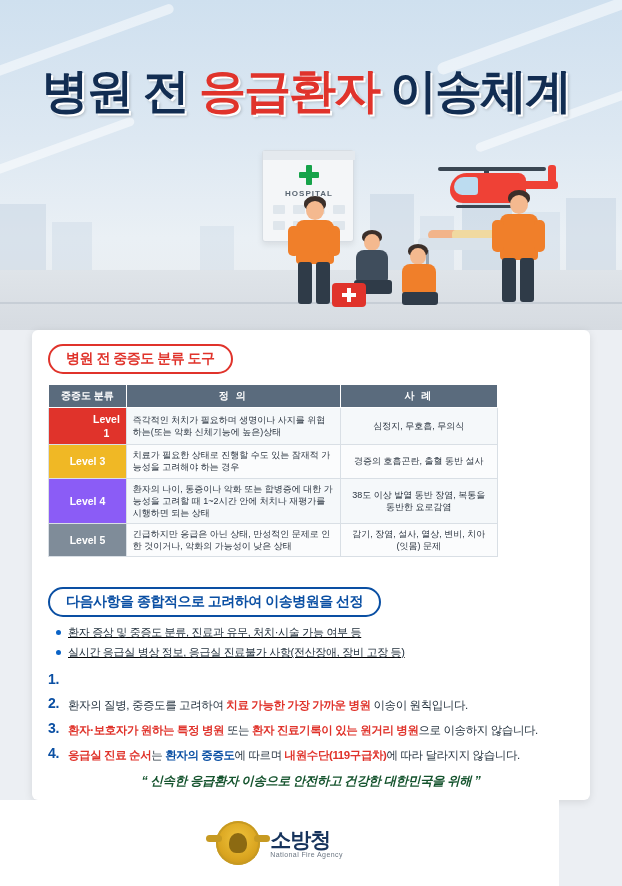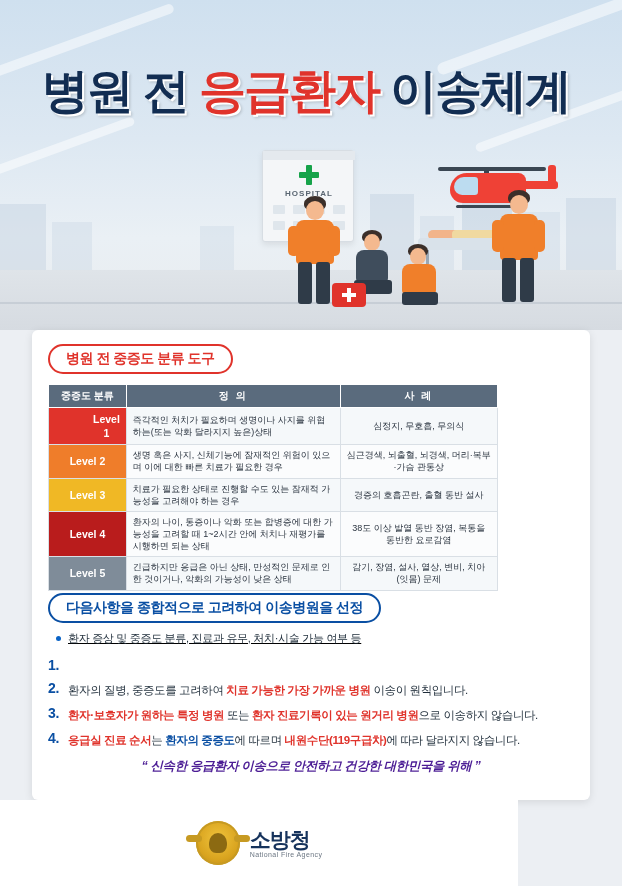--- a/index.html
+++ b/index.html
@@ -242,25 +242,25 @@
     line-height:1.35;
   }
   table.triage td.lvl {
     text-align:center; font-weight:bold; color:#fff; font-size:10.5px; width:62px;
   }
   table.triage td.def { background:#fbfcfd; font-size:9px; }
   table.triage td.ex { text-align:center; background:#fbfcfd; font-size:9px; }
   tr.r1 td.lvl { background:#e0332b;padding-left:44px; }
   tr.r2 td.lvl { background:#ef7d2a; }
   tr.r3 td.lvl { background:#f0b825; }
-  tr.r4 td.lvl { background:#b91c1c; }
+  tr.r4 td.lvl { background:#8b5cf6; }
   tr.r5 td.lvl { background:#7f8c99; }
   tr:nth-child(odd) td.def, tr:nth-child(odd) td.ex { background:#f5f8fa; }
 
-  .consider-wrap { margin-top:2px; }
+  .consider-wrap { margin-top:30px; }
   .bullets { margin:8px 0 0 6px; padding:0; list-style:none;text-decoration:underline; }
   .bullets li {
     font-size:11px; color:#22303d; margin-bottom:5px; padding-left:14px; position:relative;
     letter-spacing:-0.3px;
   }
   .bullets li:before {
     content:""; position:absolute; left:2px; top:5px; width:5px; height:5px;
     border-radius:50%; background:#0a63c6;
   }
 
@@ -271,26 +271,26 @@
   }
   .rule .num {
     color:#0a4fa3; font-weight:bold; font-size:14px; line-height:1.1; min-width:14px;
   }
   .rule .txt { padding-top:2px; }
   .rule .red { color:#e0332b; font-weight:bold; }
   .rule .blue { color:#0a4fa3; font-weight:bold; }
 
   .quote {
     margin-top:10px; text-align:center; font-size:12.5px; font-weight:bold;
-    color:#4c1d95; font-style: italic; letter-spacing:-0.4px;
+    color:#14532d; font-style: italic; letter-spacing:-0.4px;
   }
 
   
   .footer {
-    position:absolute; left:0; bottom:0; width:518px; height:86px;
+    position:absolute; left:0; bottom:0; width:559px; height:86px;
     background:#ffffff;
     display:flex; align-items:center; justify-content:center; gap:10px;
   }
   .emblem {
     width:44px; height:44px; border-radius:50%;
     background: radial-gradient(circle at 50% 40%, #f0c33c 0%, #d9a41f 60%, #b8871a 100%);
     position:relative; box-shadow: inset 0 0 0 2px #c79a22;
   }
   .emblem .wing {
     position:absolute; top:14px; width:16px; height:7px; background:#c79a22; border-radius:8px;
@@ -413,27 +413,22 @@
       <thead>
         <tr>
           <th class="c1">중증도 분류</th>
           <th class="c2">정        의</th>
           <th class="c3">사        례</th>
         </tr>
       </thead>
       <tbody>
         <tr class="r1">
           <td class="lvl">Level 1</td>
-          <td class="def">즉각적인 처치가 필요하며 생명이나 사지를 위협하는(또는 악화 달라지지 높은)상태</td>
+          <td class="def">즉각적인 처치가 필요하며 생명이나 사지를 위협하는(또는 악화 신체기능에 높은)상태</td>
           <td class="ex">심정지, 무호흡, 무의식</td>
-        </tr>
-        <tr class="r2">
-          <td class="lvl">Level 2</td>
-          <td class="def">생명 혹은 사지, 신체기능에 잠재적인 위험이 있으며 이에 대한 빠른 치료가 필요한 경우</td>
-          <td class="ex">심근경색, 뇌출혈, 뇌경색, 머리·복부·가슴 관통상</td>
         </tr>
         <tr class="r3">
           <td class="lvl">Level 3</td>
           <td class="def">치료가 필요한 상태로 진행할 수도 있는 잠재적 가능성을 고려해야 하는 경우</td>
           <td class="ex">경증의 호흡곤란, 출혈 동반 설사</td>
         </tr>
         <tr class="r4">
           <td class="lvl">Level 4</td>
           <td class="def">환자의 나이, 통증이나 악화 또는 합병증에 대한 가능성을 고려할 때 1~2시간 안에 처치나 재평가를 시행하면 되는 상태</td>
           <td class="ex">38도 이상 발열 동반 장염, 복통을 동반한 요로감염</td>
@@ -443,20 +438,21 @@
           <td class="def">긴급하지만 응급은 아닌 상태, 만성적인 문제로 인한 것이거나, 악화의 가능성이 낮은 상태</td>
           <td class="ex">감기, 장염, 설사, 열상, 변비, 치아(잇몸) 문제</td>
         </tr>
       </tbody>
     </table>
 
     <div class="consider-wrap">
       <div class="section-title blue">다음사항을 종합적으로 고려하여 이송병원을 선정</div>
       <ul class="bullets">
         <li>환자 증상 및 중증도 분류, 진료과 유무, 처치·시술 가능 여부 등</li>
+        <li>실시간 응급실 병상 정보, 응급실 진료불가 사항(전산장애, 장비 고장 등)</li>
       </ul>
     </div>
 
     <div class="rules">
       <div class="rule">
         <span class="num">1.</span>
       </div>
       <div class="rule">
         <span class="num">2.</span>
         <span class="txt">

